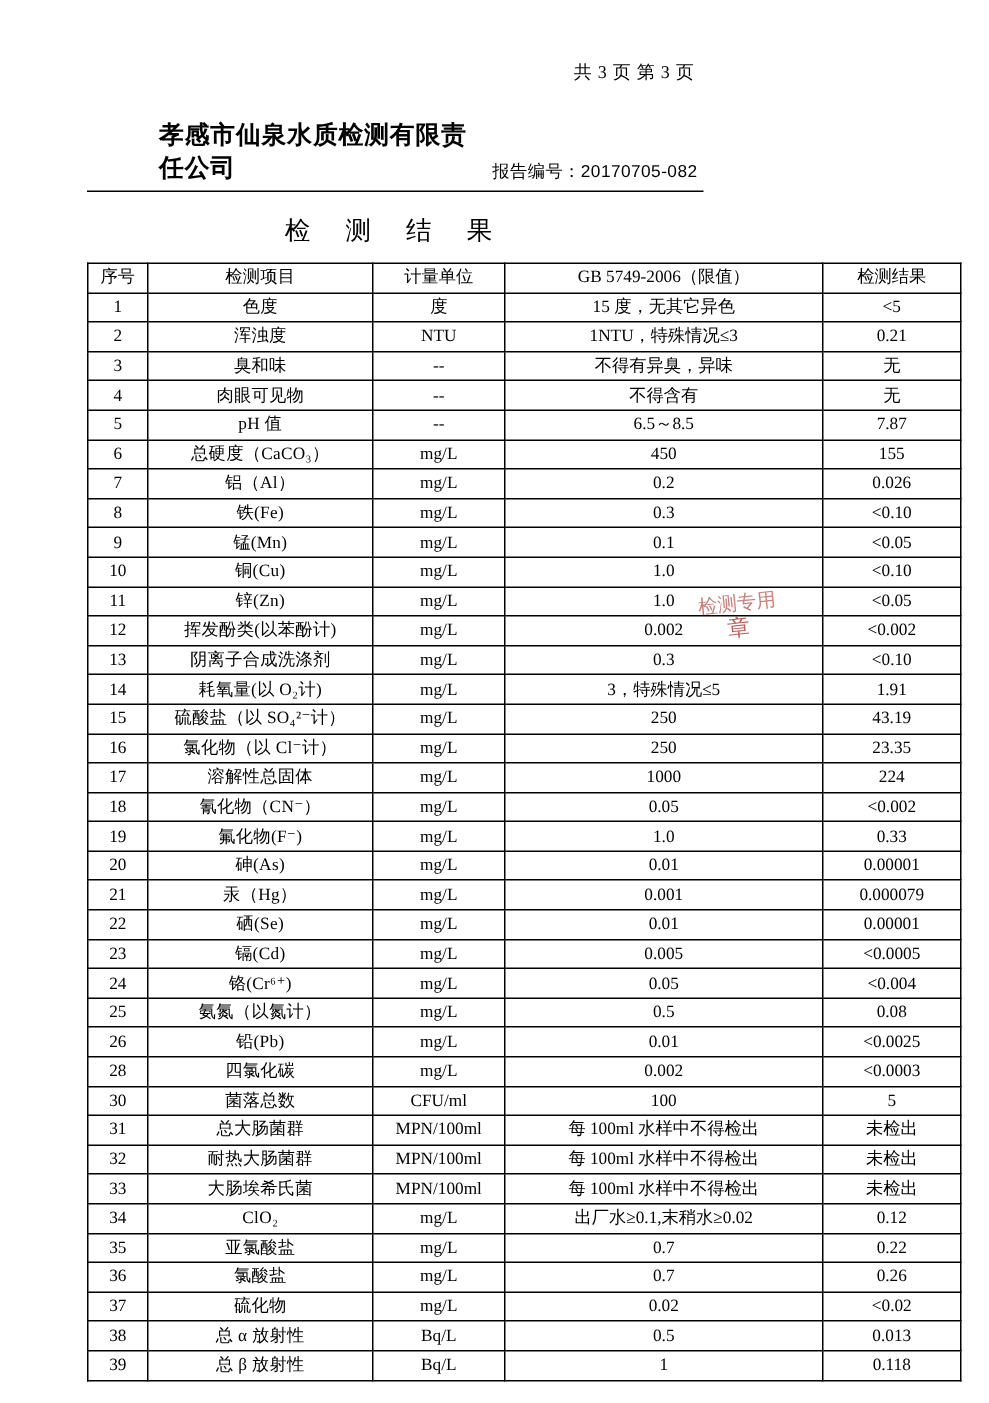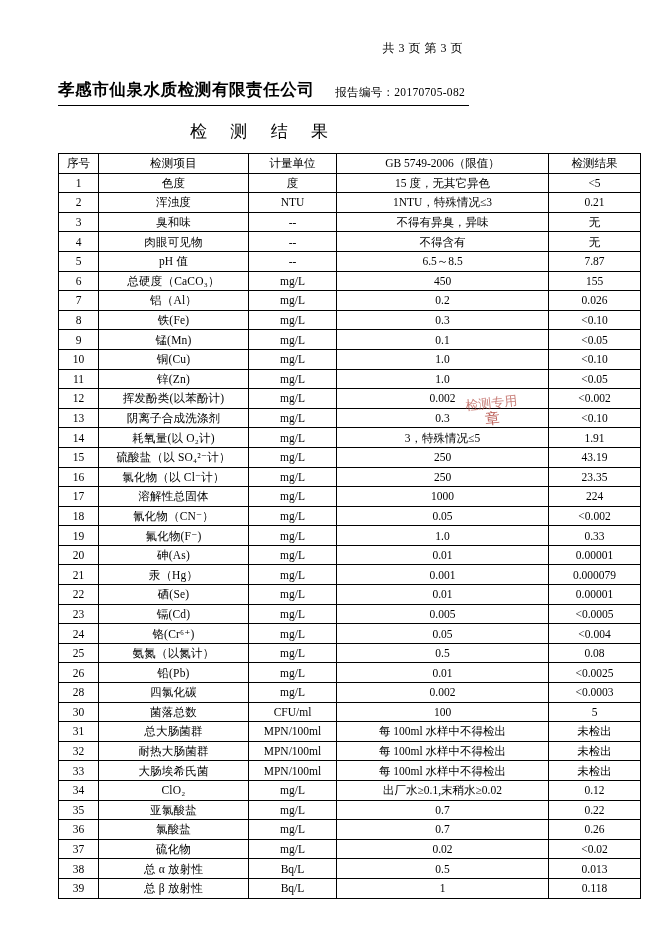--- a/index.html
+++ b/index.html
@@ -35,27 +35,28 @@
     align-items: flex-end;
     justify-content: space-between;
     margin-top: 22px;
     padding-right: 4px;
   }
   .company-name {
     font-size: 16.5px;
     font-weight: bold;
     letter-spacing: 0.6px;
     font-family: "DejaVu Sans", "Liberation Sans", sans-serif;
+    margin-left: 48px;
   }
   .report-no {
     font-size: 11.5px;
     letter-spacing: 0.3px;
     white-space: nowrap;
     padding-bottom: 1px;
-    font-family: Liberation Serif, serif;
+    font-family: Liberation Sans, sans-serif;
   }
   .hr {
     border-bottom: 1.6px solid #000;
     margin-top: 4px;
   }
   .doc-title {
     text-align: center;
     font-size: 17px;
     font-weight: normal;
     letter-spacing: 9px;

